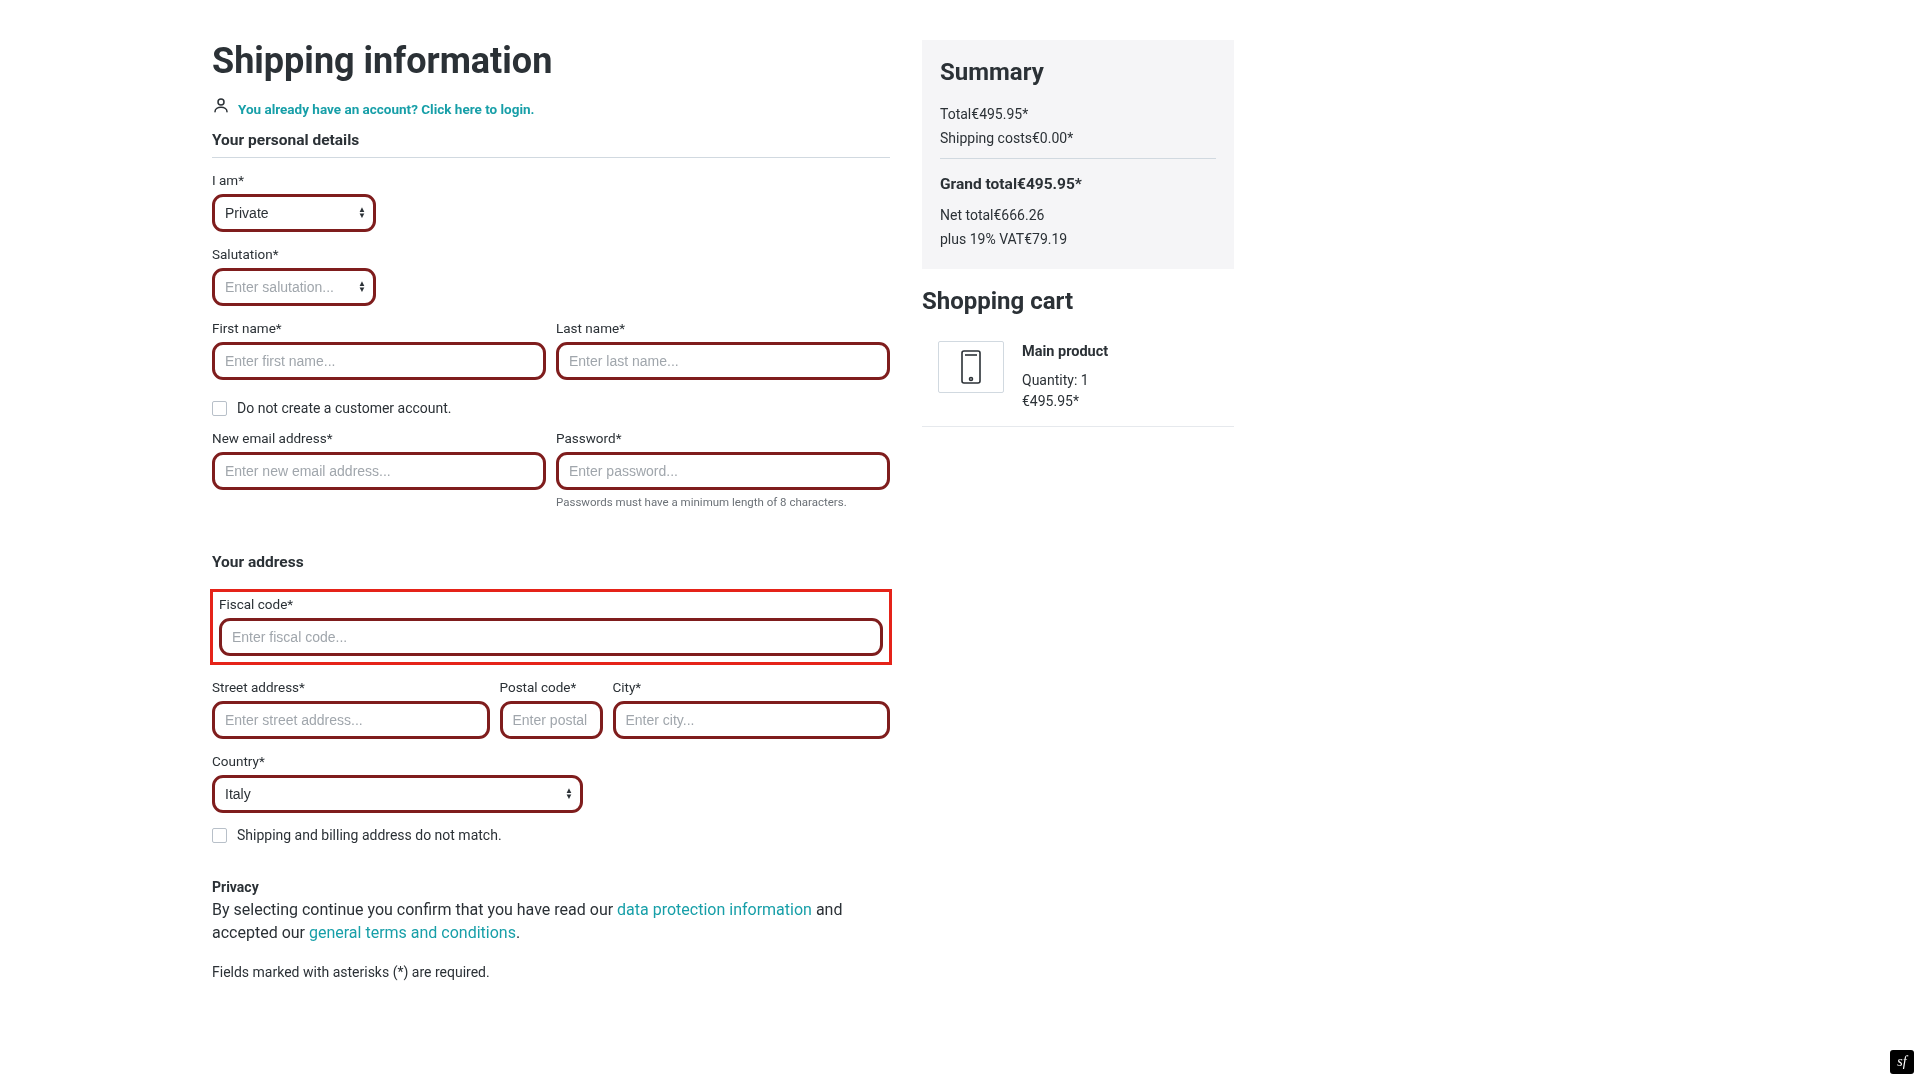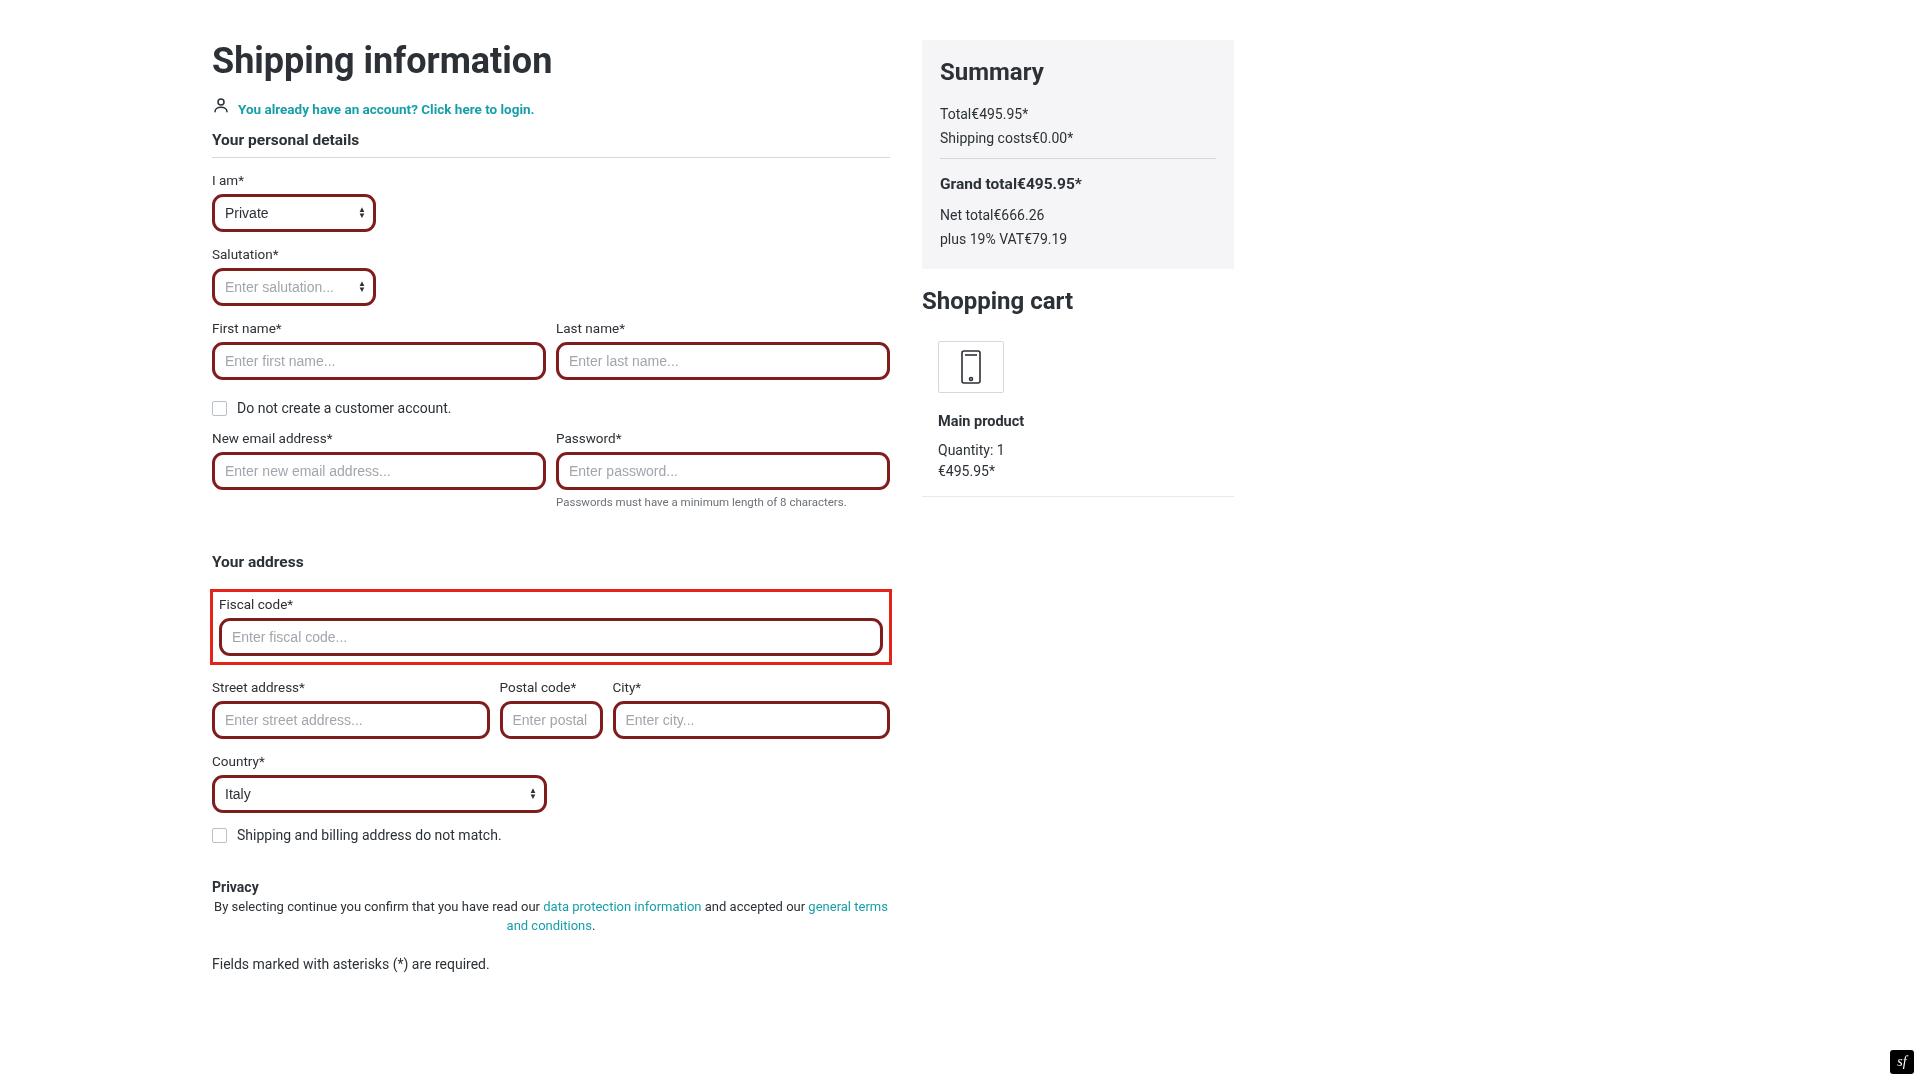--- a/index.html
+++ b/index.html
@@ -36,21 +36,21 @@
     border: 3px solid #7f1d1d;
     border-radius: 11px;
     padding: 0 10px;
     font-size: 14px;
     color: #2b3136;
     background: #fff;
   }
   .input::placeholder { color: #a0a6ac; }
   .select-wrap { position: relative; display: inline-block; }
   .select-wrap.sm { width: 164px; }
-  .select-wrap.md { width: 335px; }
+  .select-wrap.md { width: 371px; }
   .select-wrap .select { appearance: none; padding-right: 28px; cursor: pointer; }
   .select-wrap .chevrons {
     position: absolute; right: 10px; top: 50%; transform: translateY(-50%);
     display: flex; flex-direction: column; gap: 0; pointer-events: none;
     font-size: 8px; line-height: 6px; color: #2b3136;
   }
   .select.placeholder { color: #a0a6ac; }
 
   .check-line { display: flex; gap: 10px; align-items: center; margin: 6px 0 14px 0; }
   .checkbox {
@@ -62,37 +62,37 @@
   .helper { font-size: 11.5px; color: #6b7177; margin-top: 5px; }
 
   .highlight-box {
     border: 3px solid #e52319;
     padding: 4px 6px 6px 6px;
     margin: 0 -2px 14px -2px;
   }
   .highlight-box .form-label { margin-top: 0; }
 
   .privacy-title { font-weight: 700; font-size: 14px; margin-top: 36px; margin-bottom: 3px; }
-  .privacy-text { font-size: 13px; line-height: 1.45; text-align: center; }
+  .privacy-text { font-size: 16px; line-height: 1.45; }
   .privacy-text a { color: #179fa8; text-decoration: none; }
   .note { font-size: 14px; margin-top: 20px; }
 
   
   .summary-card {
     background: #f5f5f7;
     padding: 18px 18px 18px 18px;
     margin-bottom: 18px;
   }
   .summary-title { font-size: 24px; font-weight: 700; margin-bottom: 16px; color: #2b3136; }
   .summary-row { display: flex; font-size: 14px; color: #2b3136; padding: 4px 0; }
   .summary-divider { border: none; border-top: 1px solid #d1d9e0; margin: 8px 0 10px 0; }
   .summary-row.grand { font-weight: 700; font-size: 15.5px; padding: 6px 0 10px 0; }
 
   .cart-title { font-size: 24px; font-weight: 700; margin-bottom: 16px; }
-  .cart-item { display: flex; gap: 18px; padding: 10px 0 14px 16px; border-bottom: 1px solid #e6e9ed; flex-direction: column; }
+  .cart-item { display: flex; gap: 18px; padding: 10px 0 14px 16px; border-bottom: 1px solid #e6e9ed; }
   .cart-thumb {
     width: 66px; height: 52px; border: 1px solid #d1d9e0; border-radius: 2px;
     display: flex; align-items: center; justify-content: center; background: #fff; flex-shrink: 0;
   }
   .cart-thumb svg { width: 26px; height: 36px; stroke: #2b3136; }
   .cart-info { flex: 1; padding-top: 2px; }
   .cart-name { font-weight: 700; font-size: 14.5px; margin-bottom: 10px; }
   .cart-qty, .cart-price { font-size: 14px; line-height: 1.5; }
 
   .sf-badge {

